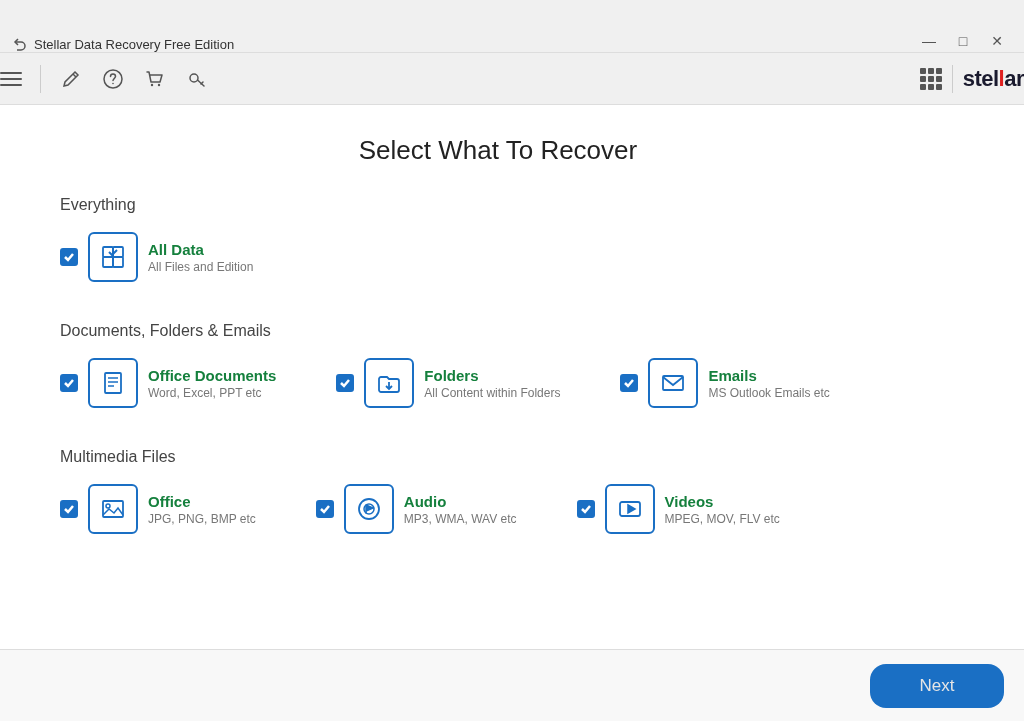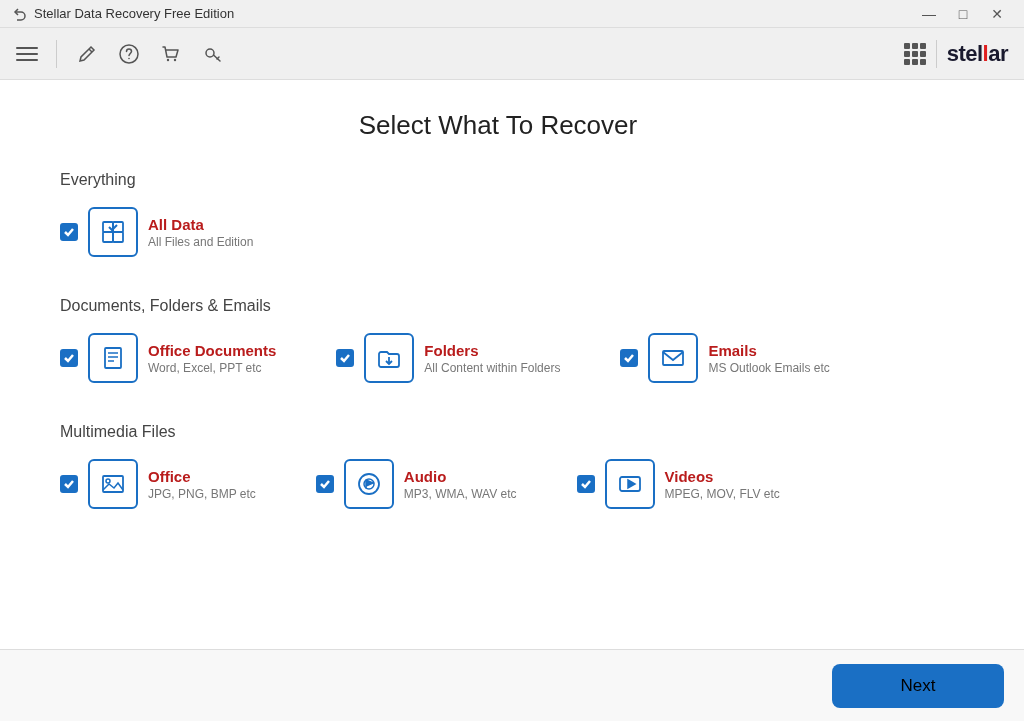--- a/index.html
+++ b/index.html
@@ -8,24 +8,24 @@
       background: #fff;
       width: 1024px;
       height: 721px;
       overflow: hidden;
       display: flex;
       flex-direction: column;
     }
 
     
     .title-bar {
-      height: 28px;
+      height: 53px;
       background: #f0f0f0;
       display: flex;
-      align-items: center;
+      align-items: flex-end;
       justify-content: space-between;
       padding: 0 12px;
       border-bottom: 1px solid #ddd;
       flex-shrink: 0;
     }
     .title-bar-left {
       display: flex;
       align-items: center;
       gap: 6px;
       font-size: 13px;
@@ -47,21 +47,21 @@
       font-size: 14px;
       color: #555;
     }
 
     
     .toolbar {
       height: 52px;
       background: #f0f0f0;
       display: flex;
       justify-content: space-between;
-      padding: 0 16px;
+      padding: 0 0;
       border-bottom: 1px solid #ddd;
       flex-shrink: 0;
     }
     .toolbar-left {
       display: flex;
       align-items: center;
       gap: 18px;
     }
     .toolbar-icon {
       width: 24px;
@@ -181,21 +181,21 @@
       width: 28px;
       height: 28px;
     }
     .item-text {
       display: flex;
       flex-direction: column;
     }
     .item-name {
       font-size: 15px;
       font-weight: 600;
-      color: #b91c1c;
+      color: #15803d;
     }
     .item-sub {
       font-size: 12px;
       color: #777;
       margin-top: 2px;
     }
     .section-divider {
       height: 30px;
     }
 
@@ -204,26 +204,26 @@
       height: 72px;
       background: #f8f8f8;
       border-top: 1px solid #ddd;
       display: flex;
       align-items: center;
       justify-content: flex-end;
       padding: 0 20px;
       flex-shrink: 0;
     }
     .next-button {
-      width: 172px;
+      width: 134px;
       height: 44px;
       background: #1a6fc4;
-      color: #000000;
+      color: #e5e5e5;
       border: none;
-      border-radius: 8px;
+      border-radius: 16px;
       font-size: 17px;
       font-weight: 500;
       cursor: pointer;
     }
   </style>
 </head>
 <body>
 
 <div class="title-bar">
   <div class="title-bar-left">

